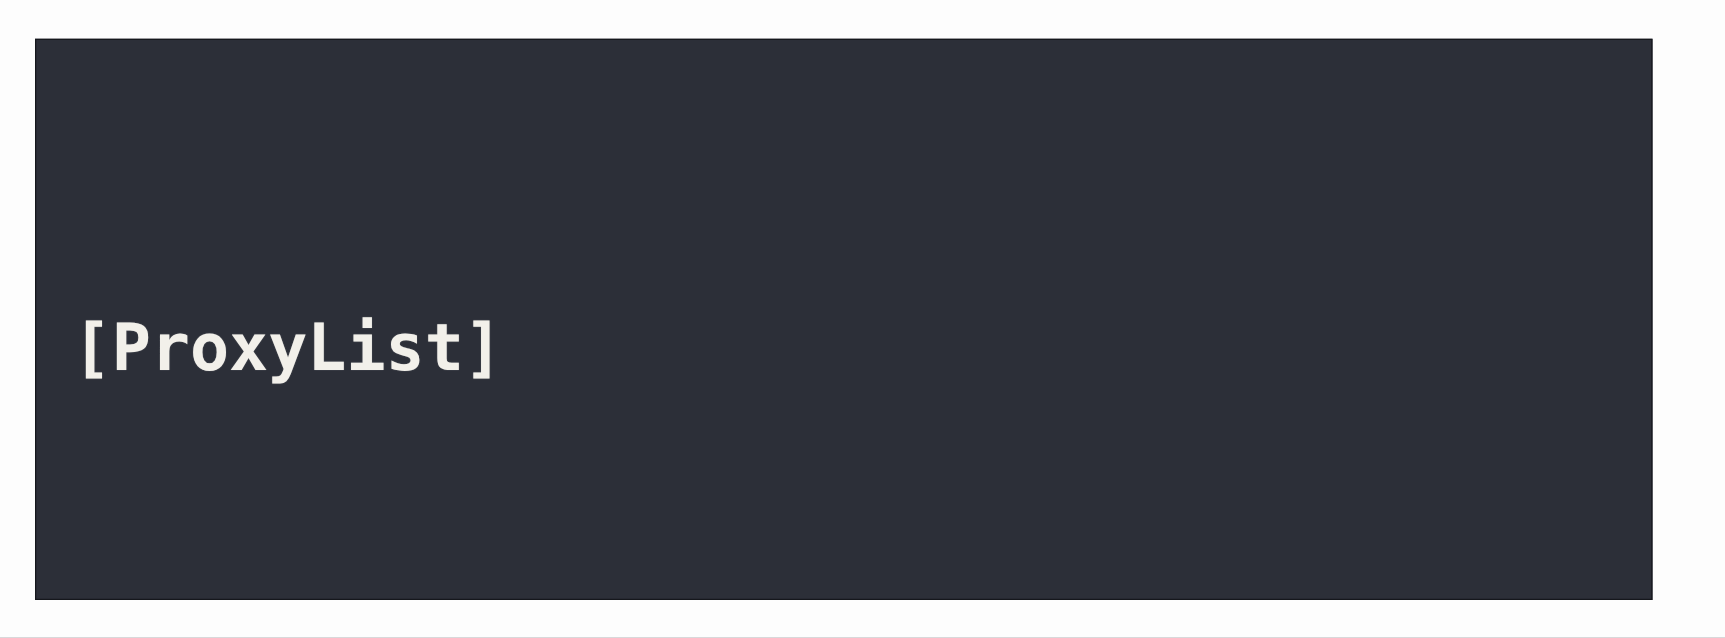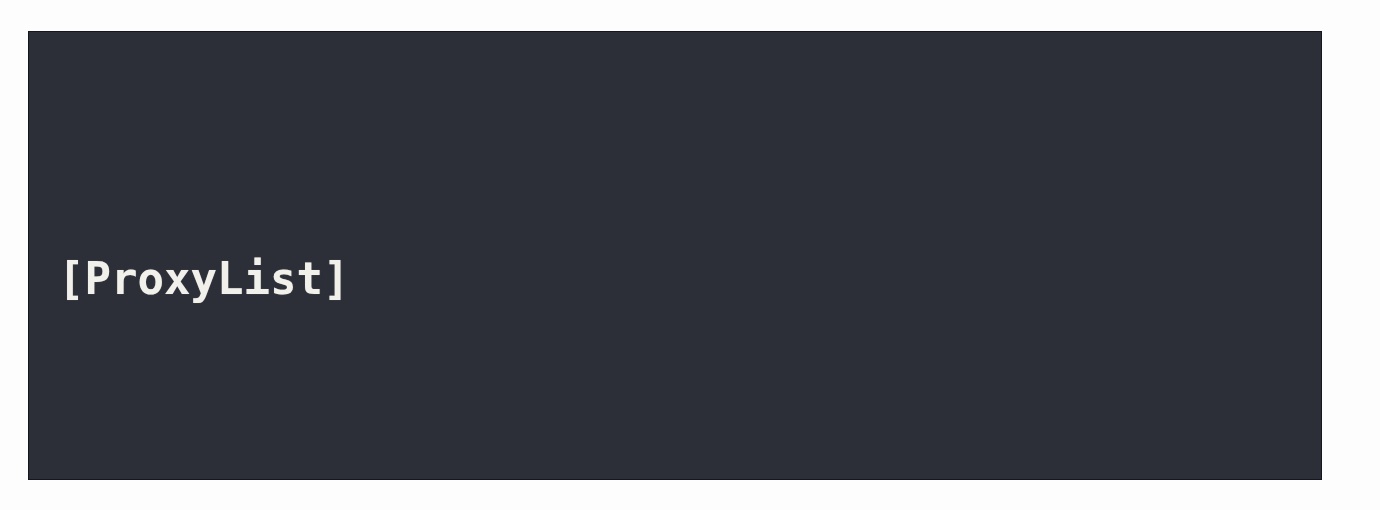--- a/index.html
+++ b/index.html
@@ -32,21 +32,21 @@
     overflow: hidden;
   }
 
   #code-area {
     position: absolute;
     left: 29px;
     top: 16px;
     right: 0;
     bottom: 0;
     font-family: "DejaVu Sans Mono", "Liberation Mono", monospace;
-    font-size: 44px;
+    font-size: 52px;
     font-weight: bold;
     line-height: 66px;
     letter-spacing: 0px;
     white-space: pre;
     -webkit-font-smoothing: antialiased;
   }
 
   .code-line {
     height: 66px;
     white-space: pre;

